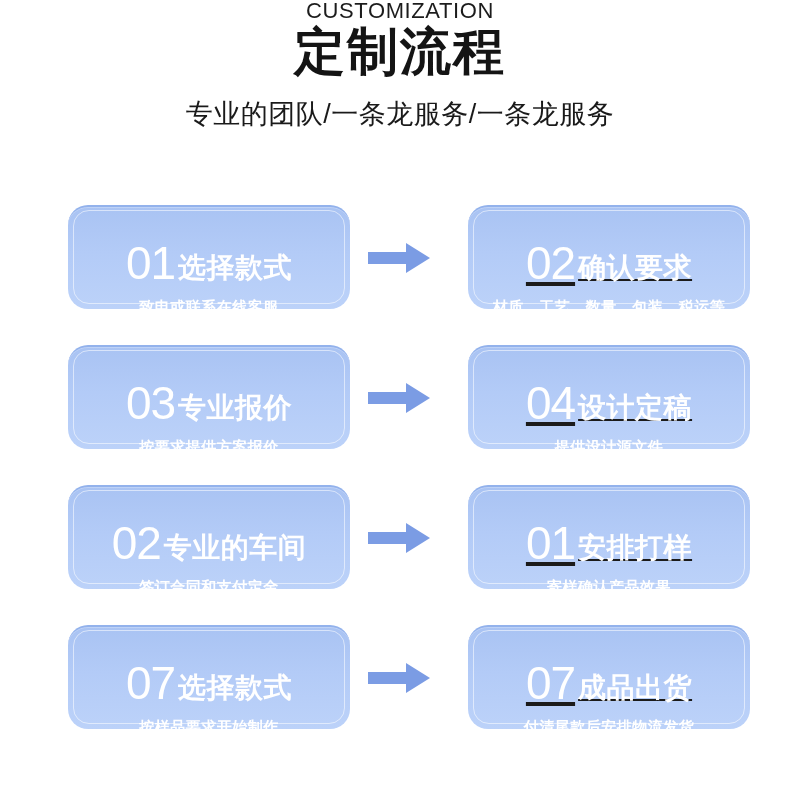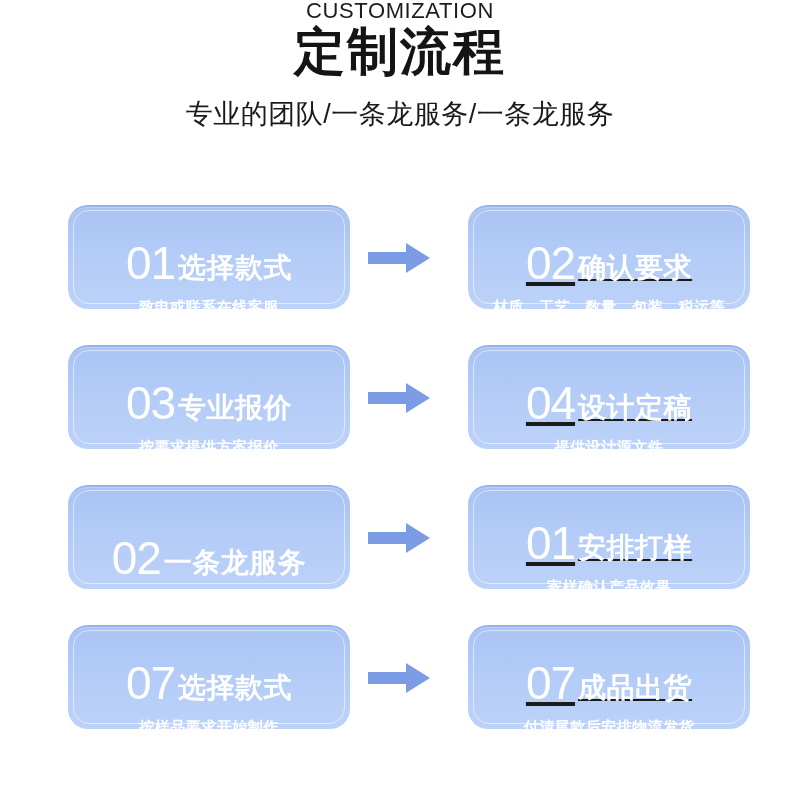--- a/index.html
+++ b/index.html
@@ -200,22 +200,23 @@
         <div class="card-desc">提供设计源文件</div>
       </div>
     </div>
   </div>
 
   <div class="flow-row">
     <div class="card left">
       <div class="card-inner">
         <div class="card-title">
           <span class="card-num">02</span>
-          <span class="card-heading">一条龙服务</span>
-        </div>
+          <span class="card-heading">专业的车间</span>
+        </div>
+        <div class="card-desc">签订合同和支付定金</div>
       </div>
     </div>
     <div class="arrow">
       <svg width="62" height="30" viewBox="0 0 62 30" aria-hidden="true">
         <path d="M0 9 L38 9 L38 0 L62 15 L38 30 L38 21 L0 21 Z" fill="#7b9ce4"></path>
       </svg>
     </div>
     <div class="card right">
       <div class="card-inner">
         <div class="card-title">

